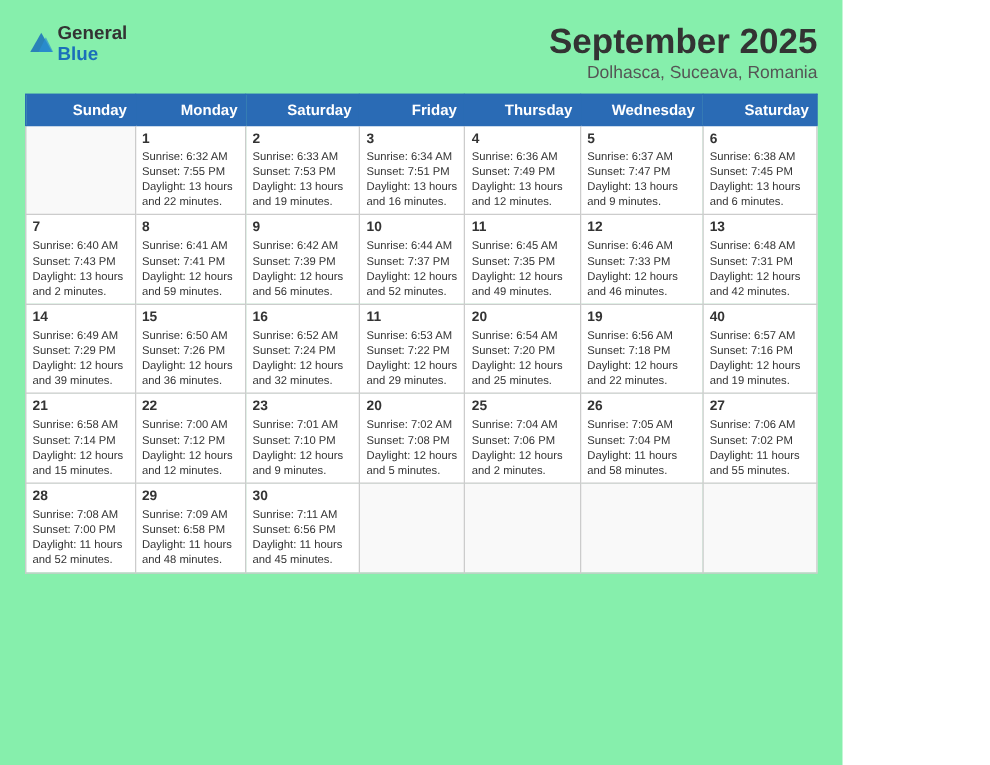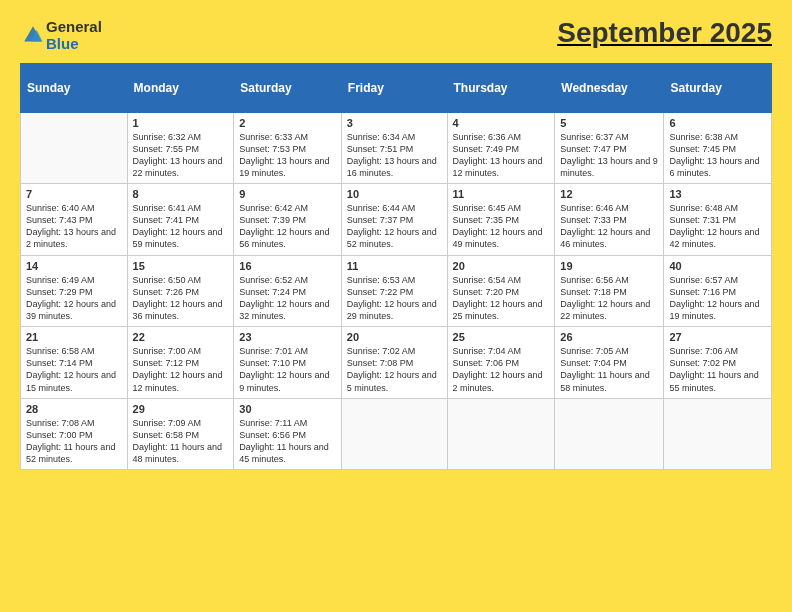--- a/index.html
+++ b/index.html
@@ -4,23 +4,23 @@
   <style>
     * { margin: 0; padding: 0; box-sizing: border-box; }
     body {
       font-family: Arial, sans-serif;
       background: #fff;
       width: 792px;
       height: 612px;
       overflow: hidden;
     }
     .page {
-      width: 792px;
+      width: 674px;
       height: 612px;
-      background: #fde047;
+      background: #86efac;
       padding: 18px 20px 10px 20px;
     }
     .header {
       display: flex;
       justify-content: space-between;
       align-items: flex-start;
       margin-bottom: 10px;
     }
     .logo {
       display: flex;
@@ -34,21 +34,20 @@
     }
     .logo-text .general { color: #333; display: block; }
     .logo-text .blue { color: #1a6fba; display: block; }
     .logo-icon {
       width: 22px;
       height: 22px;
       margin-left: 2px;
     }
     .title-area {
       text-align: right;
-      text-decoration: underline;
     }
     .title-area h1 {
       font-size: 28px;
       font-weight: bold;
       color: #333;
       line-height: 1.1;
     }
     .title-area h2 {
       font-size: 14px;
       font-weight: normal;
@@ -57,22 +56,22 @@
     .calendar {
       width: 100%;
       border-collapse: collapse;
       border: 1px solid #ccc;
     }
     .calendar th {
       background: #2a6bb5;
       color: #fff;
       font-size: 12px;
       font-weight: bold;
-      text-align: left;
-      padding: 17px 6px;
+      text-align: right;
+      padding: 5px 6px;
       border: 1px solid #2a6bb5;
     }
     .calendar td {
       border: 1px solid #ccc;
       vertical-align: top;
       padding: 4px 5px;
       width: 113px;
       min-height: 80px;
       font-size: 9.5px;
       color: #333;
@@ -103,20 +102,21 @@
         <polygon points="15,3 27,24 3,24" fill="#1a6fba" opacity="0.85"></polygon>
         <polygon points="20,8 28,24 12,24" fill="#2a8fd4" opacity="0.7"></polygon>
       </svg>
       <div class="logo-text">
         <span class="general">General</span>
         <span class="blue">Blue</span>
       </div>
     </div>
     <div class="title-area">
       <h1>September 2025</h1>
+      <h2>Dolhasca, Suceava, Romania</h2>
     </div>
   </div>
 
   <table class="calendar">
     <thead>
       <tr>
         <th>Sunday</th>
         <th>Monday</th>
         <th>Saturday</th>
         <th>Friday</th>

